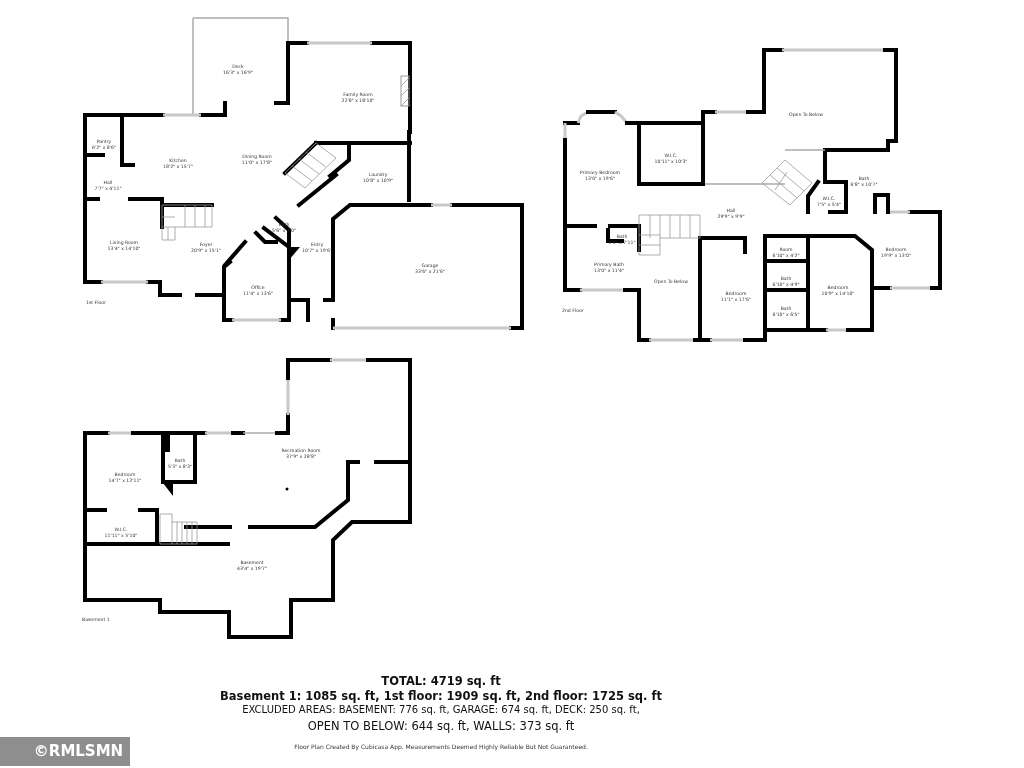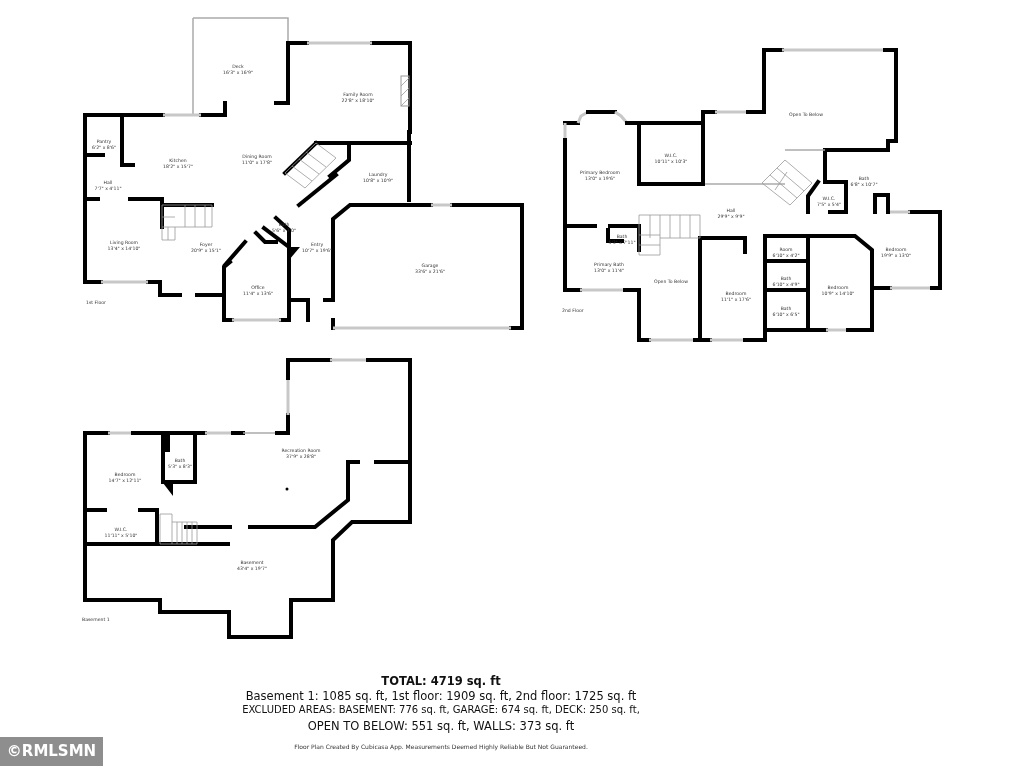--- a/index.html
+++ b/index.html
@@ -6,25 +6,25 @@
   body { width: 1024px; height: 768px; position: relative; overflow: hidden; font-family: "Liberation Sans", sans-serif; }
   #plan { position: absolute; left: 0; top: 0; width: 1024px; height: 768px; }
   .wall { stroke: #000; stroke-width: 4; fill: none; stroke-linecap: square; }
   .thin { stroke: #aaa; stroke-width: 1.5; fill: none; }
   .win { stroke: #c8c8c8; stroke-width: 3; fill: none; }
   .stair { stroke: #999; stroke-width: 0.8; fill: none; }
   .room-label { font-family: "DejaVu Sans", sans-serif; font-size: 4.6px; fill: #333; text-anchor: middle; }
   .floor-label { font-family: "DejaVu Sans", sans-serif; font-size: 4.6px; fill: #333; }
   .summary { position: absolute; left: 0; width: 868px; text-align: center; color: #111; font-family: "DejaVu Sans", sans-serif; margin-left: 7px; }
   #total { top: 674px; font-size: 11.5px; font-weight: bold; }
-  #line1 { top: 689px; font-size: 11.5px; }
+  #line1 { top: 689px; font-size: 11.5px; font-weight: bold; }
   #line2 { top: 704px; font-size: 10px; }
   #line3 { top: 719px; font-size: 11.5px; }
   #disclaimer { top: 743px; font-size: 6px; color: #333; }
-  #watermark { position: absolute; left: 0; top: 737px; width: 103px; height: 29px; background: #8e8e8e; color: #fff; font-family: "DejaVu Sans", sans-serif; font-weight: bold; font-size: 15px; line-height: 29px; text-align: center; }
+  #watermark { position: absolute; left: 0; top: 737px; width: 103px; height: 29px; background: #8e8e8e; color: #fff; font-family: "DejaVu Sans", sans-serif; font-weight: bold; font-size: 15px; line-height: 29px; text-align: center; padding-left: 27px; }
 </style>
 </head>
 <body>
 
 <svg id="plan" viewBox="0 0 1024 768" xmlns="http://www.w3.org/2000/svg">
 
   <g>
 
     <path class="thin" d="M193 18 L288 18 L288 43"></path>
     <path class="thin" d="M193 18 L193 115"></path>
@@ -217,15 +217,15 @@
       <text class="room-label" x="121" y="531">W.I.C.</text>
       <text class="room-label" x="121" y="536.5">11'11" x 5'10"</text>
       <text class="room-label" x="252" y="564">Basement</text>
       <text class="room-label" x="252" y="569.5">43'4" x 19'7"</text>
     </g>
 </svg>
 
 <div id="total" class="summary">TOTAL: 4719 sq. ft</div>
 <div id="line1" class="summary">Basement 1: 1085 sq. ft, 1st floor: 1909 sq. ft, 2nd floor: 1725 sq. ft</div>
 <div id="line2" class="summary">EXCLUDED AREAS: BASEMENT: 776 sq. ft, GARAGE: 674 sq. ft, DECK: 250 sq. ft,</div>
-<div id="line3" class="summary">OPEN TO BELOW: 551 sq. ft, WALLS: 373 sq. ft</div>
+<div id="line3" class="summary">OPEN TO BELOW: 644 sq. ft, WALLS: 373 sq. ft</div>
 <div id="disclaimer" class="summary">Floor Plan Created By Cubicasa App. Measurements Deemed Highly Reliable But Not Guaranteed.</div>
 <div id="watermark">©RMLSMN</div>
 
 </body></html>

